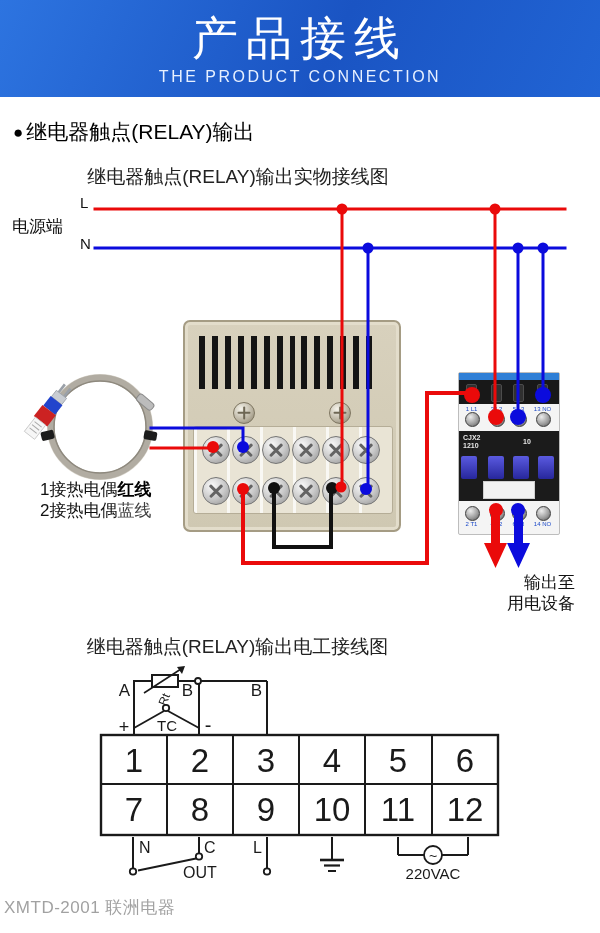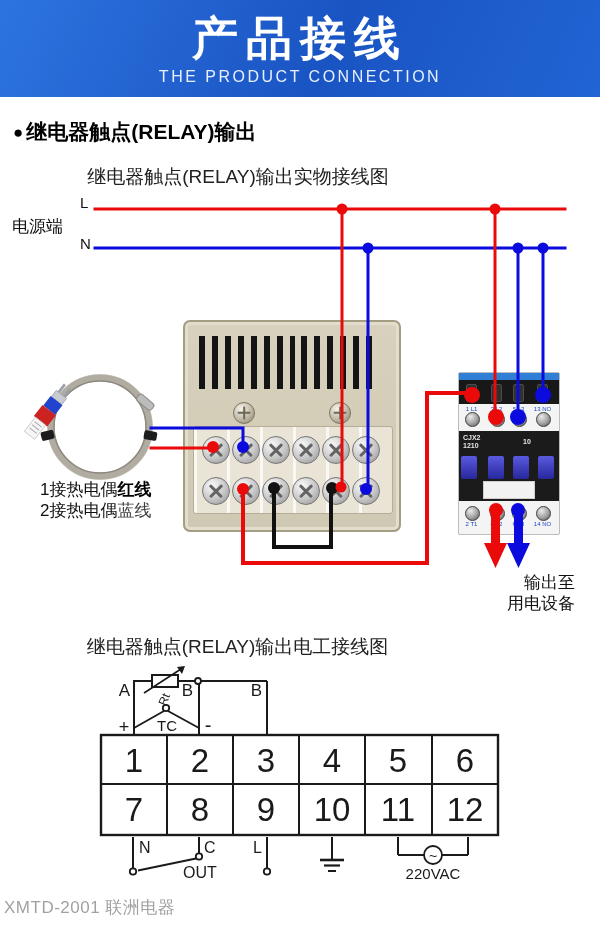--- a/index.html
+++ b/index.html
@@ -2,24 +2,24 @@
 <html><head>
 <meta charset="utf-8">
 <style>
   html,body{margin:0;padding:0;background:#fff;}
   .page{position:relative;width:600px;height:933px;background:#fff;overflow:hidden;
         font-family:"Liberation Sans",sans-serif;color:#1a1a1a;}
   
   .header{position:absolute;left:0;top:0;width:600px;height:97px;
           background:linear-gradient(115deg,#2d74e0 0%,#1a54c3 55%,#2164d4 100%);
           display:flex;flex-direction:column;align-items:center;justify-content:center;}
-  .header .title{color:#fff;font-size:46px;font-weight:bold;letter-spacing:8px;line-height:52px;}
+  .header .title{color:#fff;font-size:46px;font-weight:normal;letter-spacing:8px;line-height:52px;}
   .header .subtitle{color:#e7f0ff;font-size:16px;letter-spacing:2.5px;margin-top:4px;}
   
-  .section-heading{position:absolute;left:13px;top:118px;font-size:21px;color:#000;font-weight:bold;}
+  .section-heading{position:absolute;left:13px;top:118px;font-size:21px;color:#000;}
   .section-heading .bullet{font-size:17px;margin-right:3px;vertical-align:1px;}
   .d1-title{position:absolute;left:0;top:164px;width:476px;text-align:center;font-size:19px;color:#222;}
   .d2-title{position:absolute;left:0;top:634px;width:475px;text-align:center;font-size:19px;color:#222;}
   .lbl{position:absolute;font-size:17px;color:#111;}
   .lbl-small{position:absolute;font-size:15px;color:#111;}
   
   .device{position:absolute;left:183px;top:320px;width:214px;height:208px;
           background:linear-gradient(#d8d1bd,#cfc8b2);border:2px solid #a59c84;border-radius:7px;
           box-shadow:inset 0 0 0 3px #e3ddcb;}
   .vents{position:absolute;top:14px;height:53px;

